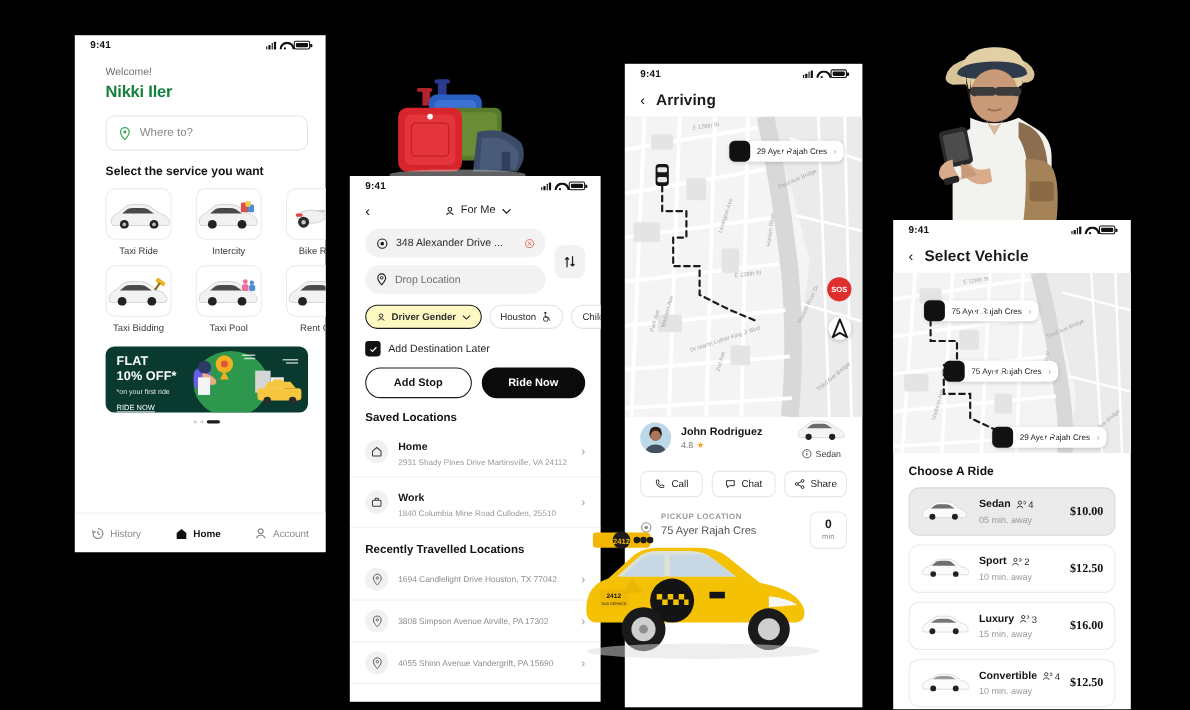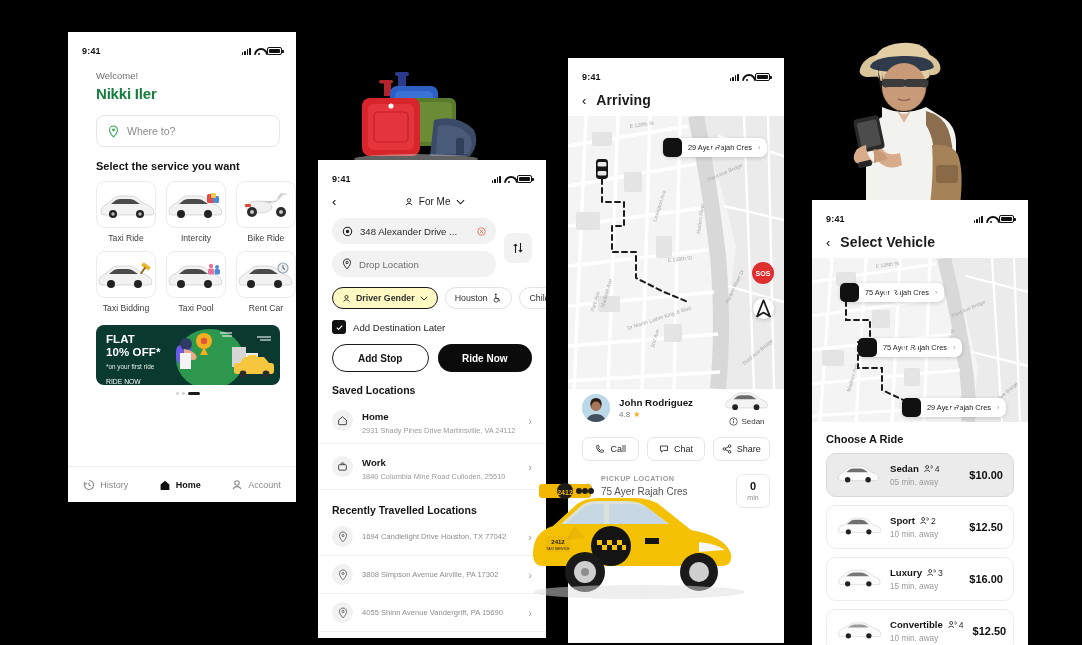--- a/index.html
+++ b/index.html
@@ -17,21 +17,20 @@
     position: absolute;
     background: #ffffff;
     overflow: hidden;
   }
   .statusbar {
     display: flex; align-items: center; justify-content: space-between;
     padding: 0 14px;
     height: 18px;
     font-size: 9px; font-weight: 700; color: #111;
     letter-spacing: .2px;
-    margin-top: 10px;
   }
   .sb-right { display: flex; align-items: center; gap: 3px; }
   .sig { display: inline-flex; align-items: flex-end; gap: 1px; height: 8px; }
   .sig i { display: block; width: 1.6px; background: #111; border-radius: .5px; }
   .sig i:nth-child(1){height:3px} .sig i:nth-child(2){height:4.5px}
   .sig i:nth-child(3){height:6px} .sig i:nth-child(4){height:7.5px}
   .wifi { width: 10px; height: 8px; position: relative; }
   .wifi::before{
     content:""; position:absolute; left:0; top:1px; width:10px; height:10px;
     border:2px solid #111; border-radius:50%;
@@ -56,21 +55,21 @@
   #p1 { left: 68px; top: 32px; width: 228px; height: 470px; }
   #p1 .p1body { padding: 10px 16px 0; margin-left: 12px; }
   .welcome { font-size: 9.5px; color:#6f6f6f; margin-bottom: 4px; }
   .uname { font-size: 15px; font-weight: 700; color:#15803d; letter-spacing:-.2px; }
   .whereto {
     margin-top: 13px; height: 32px; border:1px solid #e6e6e6; border-radius: 8px;
     display:flex; align-items:center; gap:8px; padding: 0 11px;
   }
   .whereto span.t { font-size: 10.5px; color:#8b8b8b; }
   .sect-title { font-size: 11px; font-weight: 700; color:#141414; margin: 13px 0 9px; }
-  .svc-grid { display:grid; grid-template-columns: repeat(3,1fr); gap: 8px 10px; }
+  .svc-grid { display:grid; grid-template-columns: repeat(3,1fr); gap: 8px 22px; }
   .svc { text-align:center; }
   .svc-card {
     height: 47px; border:1px solid #ececec; border-radius: 9px; background:#fff;
     display:flex; align-items:center; justify-content:center; position:relative;
   }
   .svc-lbl { font-size: 8.6px; color:#3b3b3b; margin-top: 5px; }
   .promo {
     margin-top: 12px; height: 60px; border-radius: 8px; background: #09392f;
     position: relative; overflow: hidden; padding: 8px 10px;
   }
@@ -162,21 +161,21 @@
   #p4 { left: 812px; top: 200px; width: 216px; height: 445px; }
   .ride-h { font-size: 11px; font-weight:700; color:#141414; padding: 11px 14px 8px; }
   .ride {
     margin: 0 14px 8px; border:1px solid #ececec; border-radius: 10px; height: 44px;
     display:flex; align-items:center; padding: 0 10px; gap:9px; background:#fff;
   }
   .ride.sel { background:#ebebeb; border-color:#d9d9d9; }
   .ridecar { width: 44px; height: 26px; flex:none; }
   .ridename { font-size: 9.6px; font-weight:700; color:#141414; display:flex; align-items:center; gap:4px; }
   .ridesub { font-size: 8.2px; color:#9a9a9a; margin-top: 4px; }
-  .rideprice { margin-left:auto; font-size: 11px; font-weight:800; color:#0f0f0f; }
+  .rideprice { margin-left:auto; font-size: 11px; font-weight:800; color:#0f0f0f;font-family:Liberation Serif, serif; }
   .seat { display:flex; align-items:center; gap:2px; font-size:8.6px; color:#2c2c2c; font-weight:400;}
 
   
   .photo { position:absolute; }
 </style>
 </head>
 <body>
 
 <div class="stage">
 

